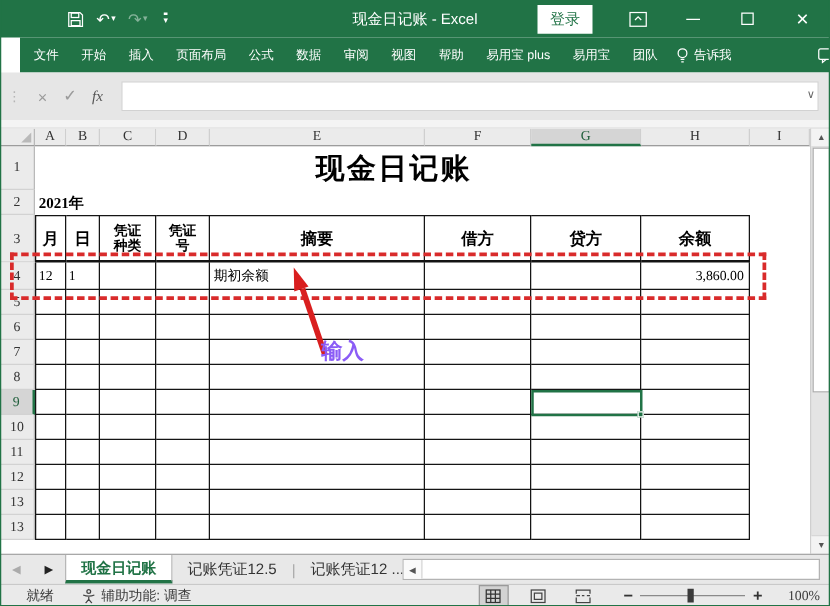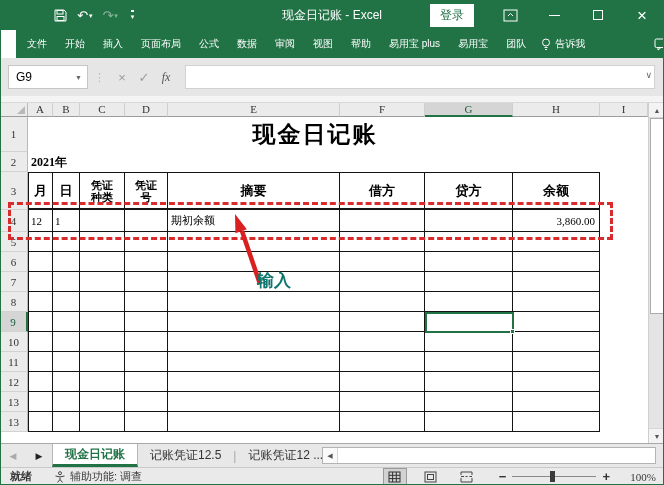--- a/index.html
+++ b/index.html
@@ -66,21 +66,21 @@
   .year-cell { font-weight:bold; font-size:12px; padding-left:3px; }
   .num { font-family:"Liberation Serif",serif; }
 
   
   .selbox { position:absolute; left:425px; top:312px; width:89px; height:21px; border:2px solid #217346; pointer-events:none; }
   .selbox .handle { position:absolute; right:-3px; bottom:-3px; width:5px; height:5px; background:#217346; border:1px solid #fff; }
 
   
   .reddash { position:absolute; left:8px; top:202px; width:605px; height:38px; border:3px dashed #d92b2b; pointer-events:none; }
   .arrow-svg { position:absolute; left:0; top:0; width:664px; height:485px; pointer-events:none; }
-  .input-label { position:absolute; left:257px; top:269px; color:#0f766e; font-size:17px; font-weight:bold; pointer-events:none; }
+  .input-label { position:absolute; left:257px; top:269px; color:#8b5cf6; font-size:17px; font-weight:bold; pointer-events:none; }
 
   
   .vscroll { position:absolute; left:648px; top:103px; width:16px; height:340px; background:#e4e4e4; border-left:1px solid #cfcfcf; }
   .vs-btn { width:16px; height:15px; background:#f3f3f3; color:#555; font-size:7px; display:flex; align-items:center; justify-content:center; border-bottom:1px solid #d7d7d7; }
   .vs-btn.bottom { position:absolute; bottom:0; border-top:1px solid #d7d7d7; border-bottom:0; }
   .vs-thumb { position:absolute; left:1px; top:15px; width:14px; height:196px; background:#fff; border:1px solid #ababab; }
 
   
   .tabbar { position:absolute; left:0; top:443px; width:664px; height:24px; background:#e8e8e8; border-top:1px solid #a8a8a8; display:flex; align-items:stretch; font-size:12px; color:#333; }
   .nav-arrow { width:26px; display:flex; align-items:center; justify-content:center; font-size:9px; color:#222; }
@@ -89,21 +89,21 @@
   .stab.active { background:#fff; color:#217346; font-weight:bold; border-left:1px solid #b7b7b7; border-right:1px solid #b7b7b7; border-bottom:3px solid #217346; }
   .tab-sep { display:flex; align-items:center; color:#a8a8a8; }
   .newsheet { width:15px; height:15px; border:1px solid #5f5f5f; border-radius:50%; color:#5f5f5f; font-size:11px; line-height:13px; text-align:center; align-self:center; margin:0 6px 0 10px; }
   .tab-dots { align-self:center; color:#666; font-size:11px; margin-right:8px; }
   .hscroll { position:absolute; left:322px; top:447px; width:334px; height:17px; background:#fff; border:1px solid #b3b3b3; display:flex; }
   .hs-btn { width:15px; height:100%; border-right:1px solid #d6d6d6; display:flex; align-items:center; justify-content:center; font-size:7px; color:#555; background:#fafafa; }
   .watermark { position:absolute; left:541px; top:446px; font-size:13px; font-weight:bold; color:#97979f; opacity:.95; letter-spacing:.5px; pointer-events:none; z-index:5; }
 
   
   .statusbar { position:absolute; left:0; top:467px; width:664px; height:18px; background:#eaeaea; border-top:1px solid #c9c9c9; display:flex; align-items:center; font-size:11px; color:#3a3a3a; }
-  .sb-mode { margin-left:10px;font-weight:bold; }
+  .sb-mode { margin-left:21px; }
   .sb-acc { display:flex; align-items:center; gap:4px; margin-left:22px; }
   .sb-right { margin-left:auto; display:flex; align-items:center; }
   .viewbtn { width:24px; height:17px; display:flex; align-items:center; justify-content:center; }
   .viewbtn.pressed { background:#d2d2d2; border:1px solid #9a9a9a; }
   .zoomout,.zoomin { font-size:13px; color:#333; padding:0 6px; font-weight:bold; }
   .zslider { position:relative; width:84px; height:17px; }
   .zslider .track { position:absolute; left:0; right:0; top:8px; border-top:1px solid #8a8a8a; }
   .zslider .thumb { position:absolute; left:38px; top:3px; width:5px; height:11px; background:#3b3b3b; }
   .zoom-pct { width:40px; text-align:right; margin-right:8px;font-family:Liberation Serif, serif; }
 
@@ -183,24 +183,20 @@
     <div class="ribbon-spacer"></div>
     <div class="comment-btn">
       <svg width="16" height="13" viewBox="0 0 16 13">
           <rect x="1" y="1" width="14" height="8.5" rx="1.5" fill="none" stroke="#fff" stroke-width="1"></rect>
           <path d="M4 9.5 L4 12 L7 9.5" fill="none" stroke="#fff" stroke-width="1"></path>
         </svg>
     </div>
   </div>
 
   <div class="fbar">
-    <div class="namebox">
-      <input value="G9" style="">
-      <span class="nb-dd">▼</span>
-    </div>
     <span class="fdots">⋮</span>
     <div class="fbtn">
         <span>×</span>
       </div>
     <div class="fbtn">
         <span>✓</span>
       </div>
     <div class="fbtn fx-btn">
         <i>fx</i>
       </div>

